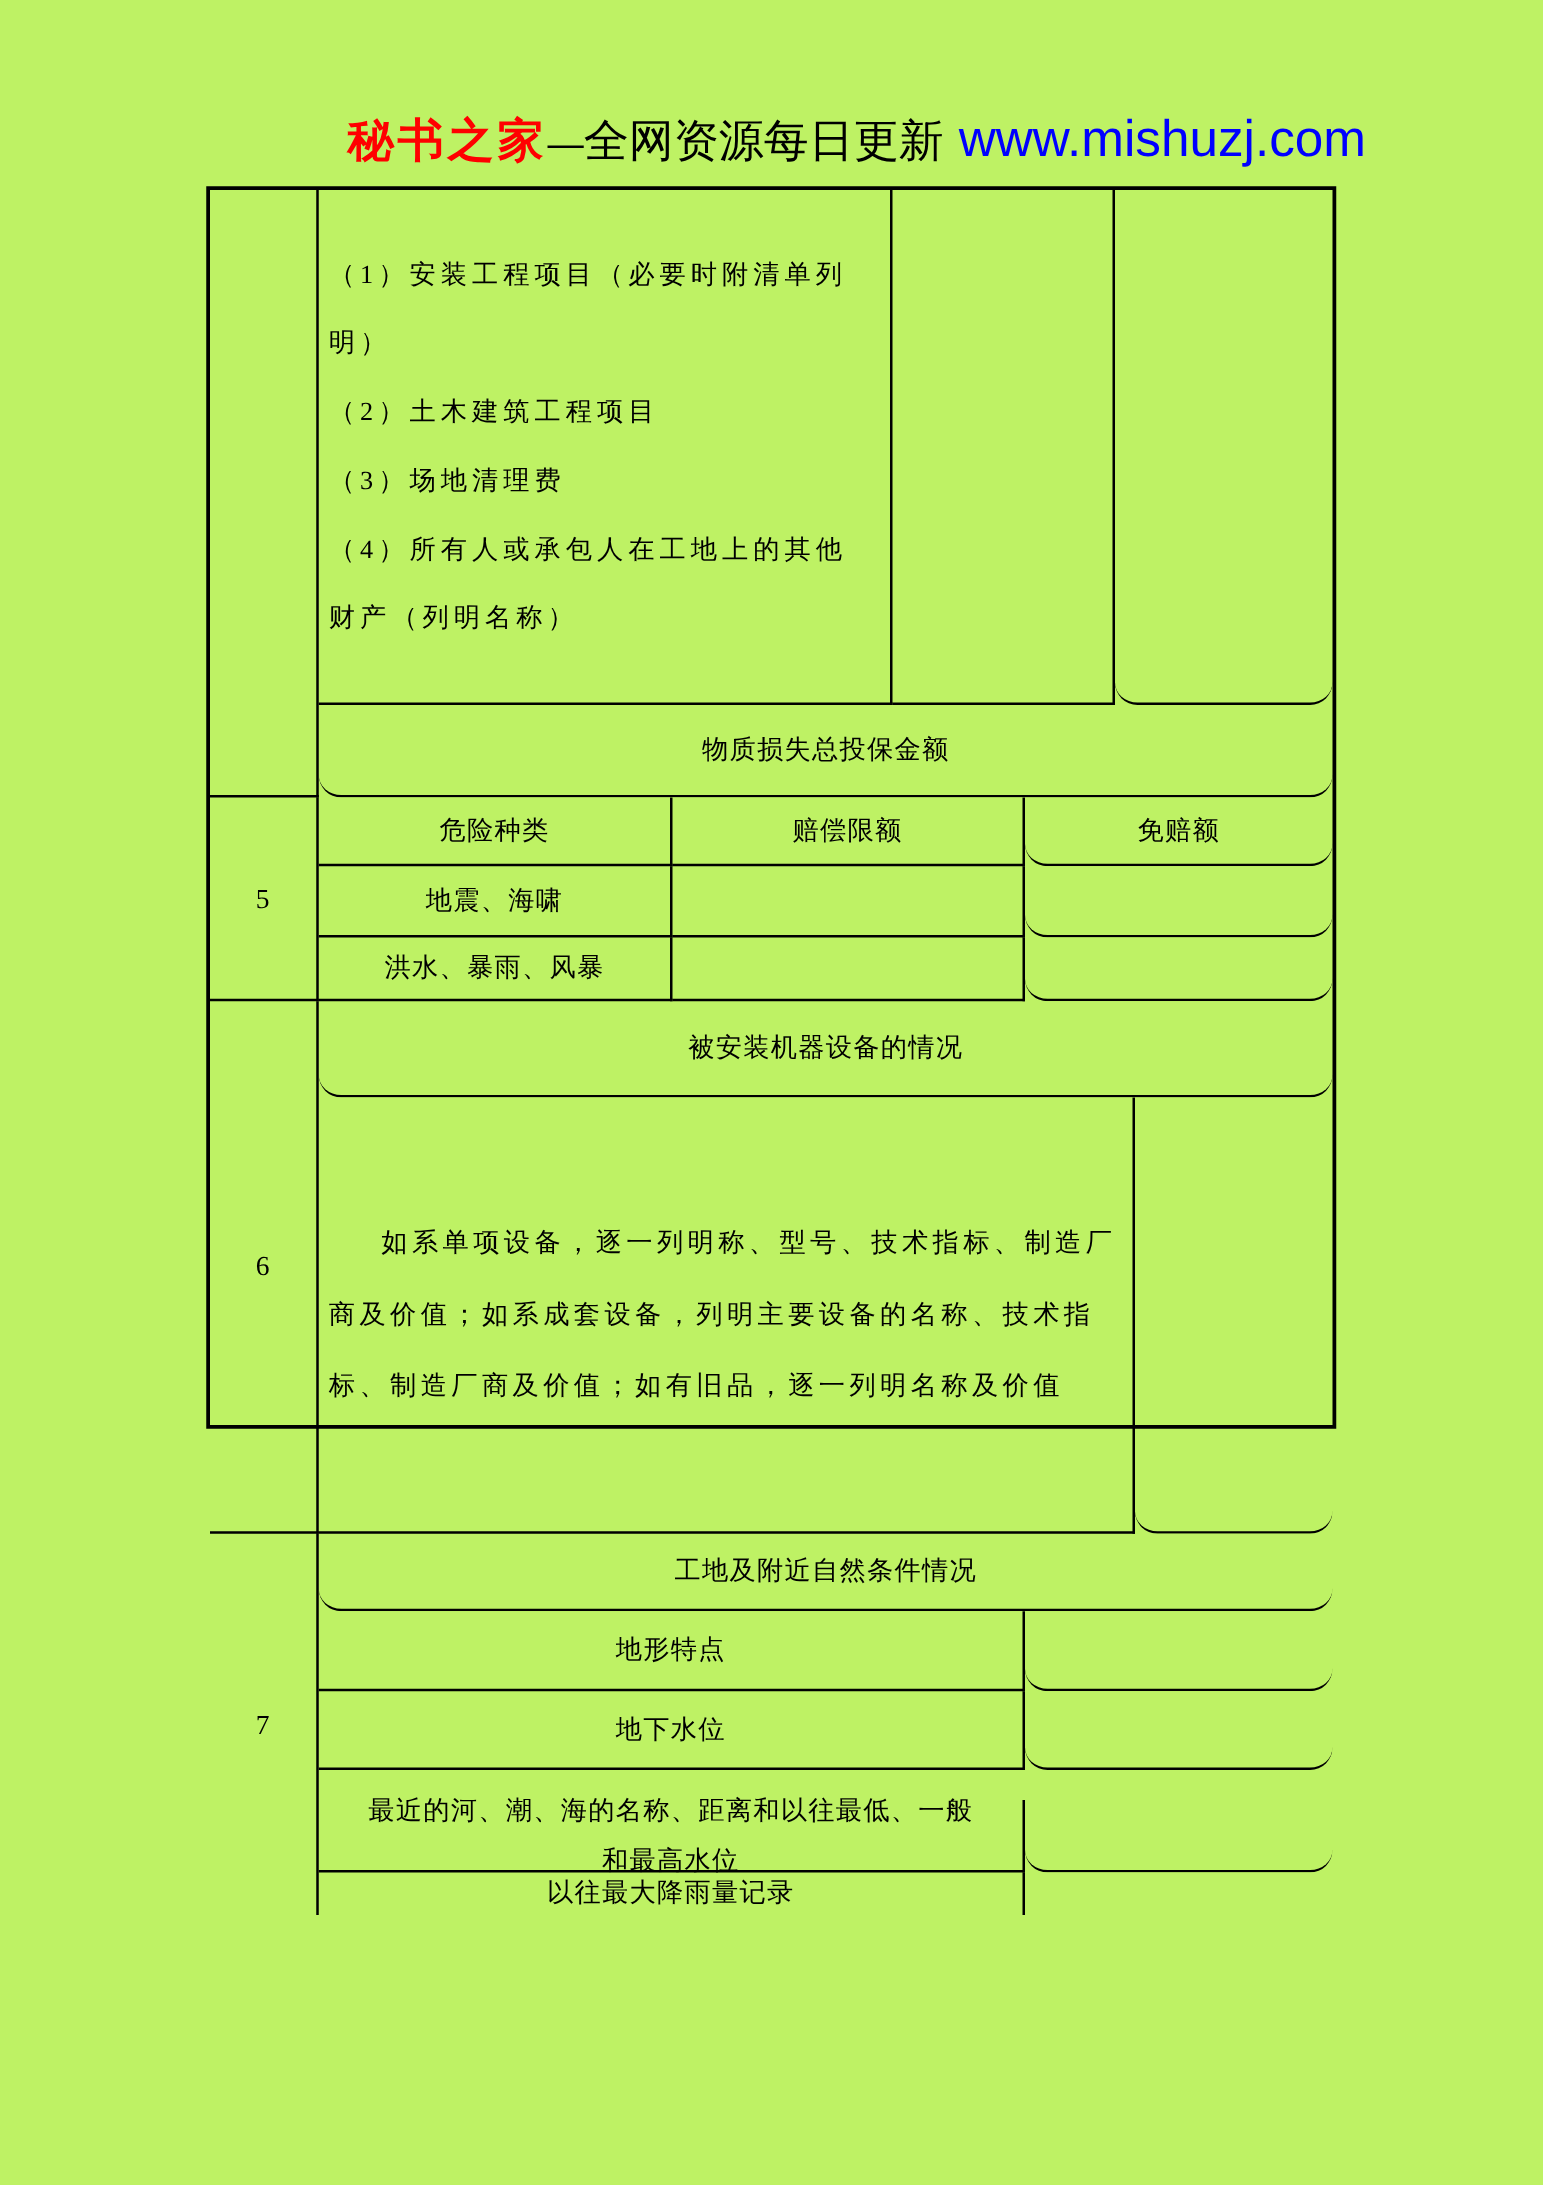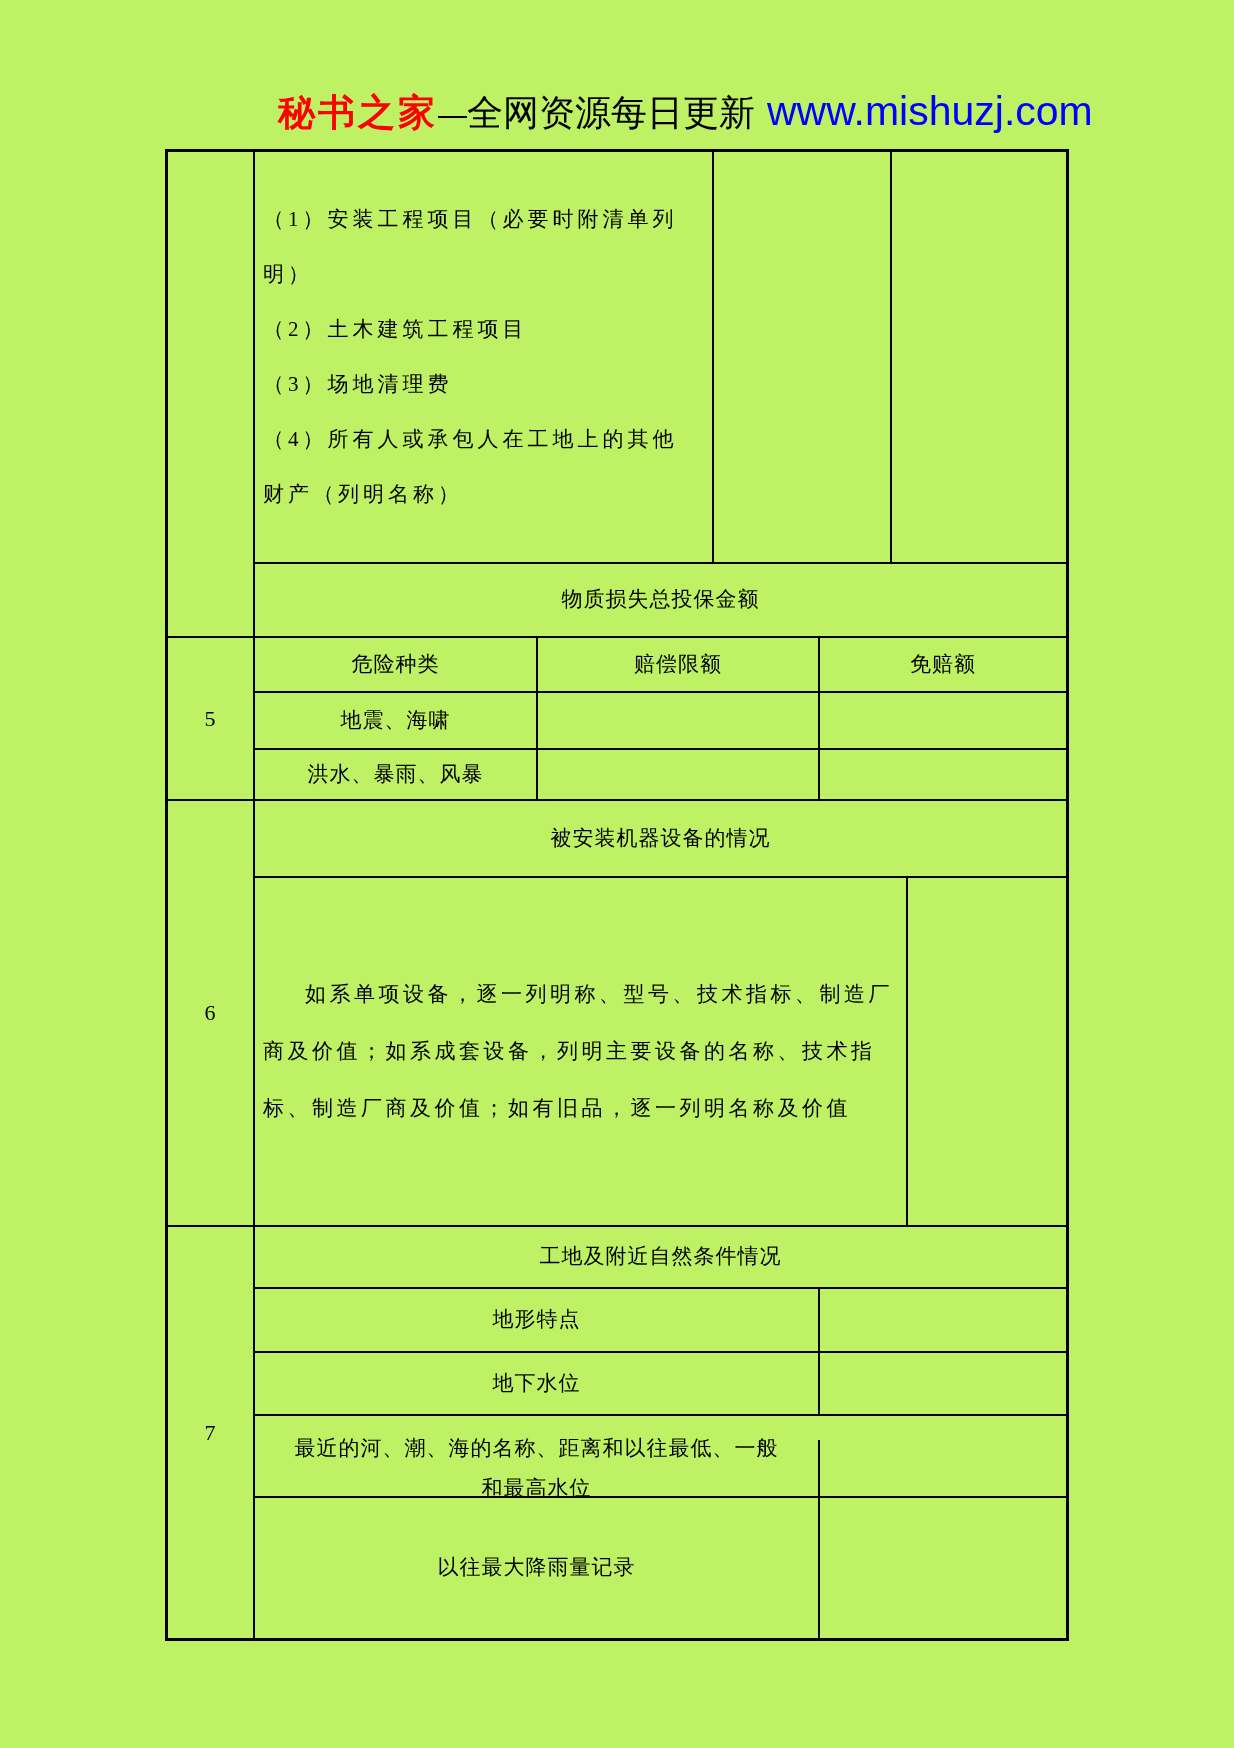--- a/index.html
+++ b/index.html
@@ -42,40 +42,40 @@
     font-size:41px;
     margin-left:12px;
     text-decoration:none;
   }
   
   .tbl{
     position:absolute;
     left:165px;
     top:149px;
     width:904px;
-    height:1492px;
+    height:994px;
     box-sizing:border-box;
     border:3px solid #000;
     display:grid;
     grid-template-columns:87px 283px 176px 106px 72px 16px 1fr;
     grid-template-rows:412px 74px 55px 57px 51px 77px 349px 62px 64px 63px 82px 1fr;
   }
   .cell{
     box-sizing:border-box;
     border-right:2px solid #000;
     border-bottom:2px solid #000;
     display:flex;
     align-items:center;
     justify-content:center;
     font-size:21px;
     letter-spacing:1px;
     line-height:1.6;
     text-align:center;
   }
-  .no-br{border-right:none;}
+  .no-br{border-right:none;border-radius:18px;}
   .no-bb{border-bottom:none;}
   .num{font-size:22px;}
   .items{
     flex-direction:column;
     align-items:flex-start;
     justify-content:center;
     text-align:left;
     padding:0 12px 0 8px;
   }
   .items .iline{

